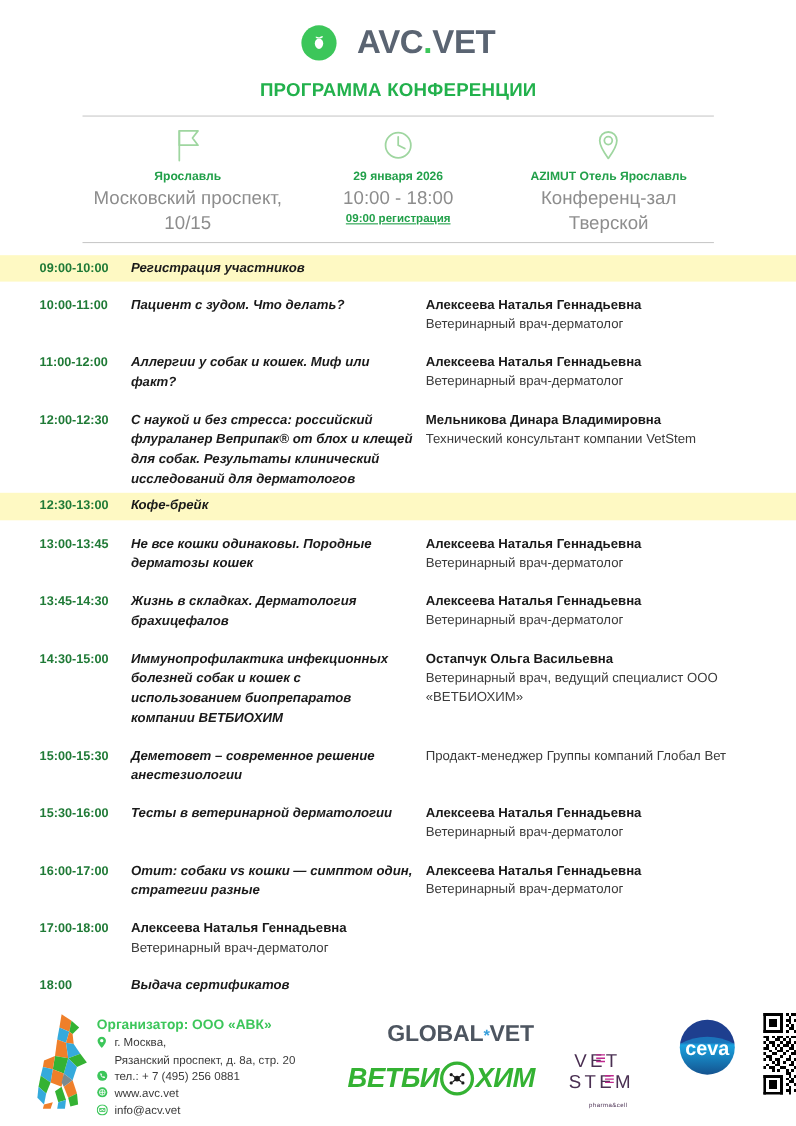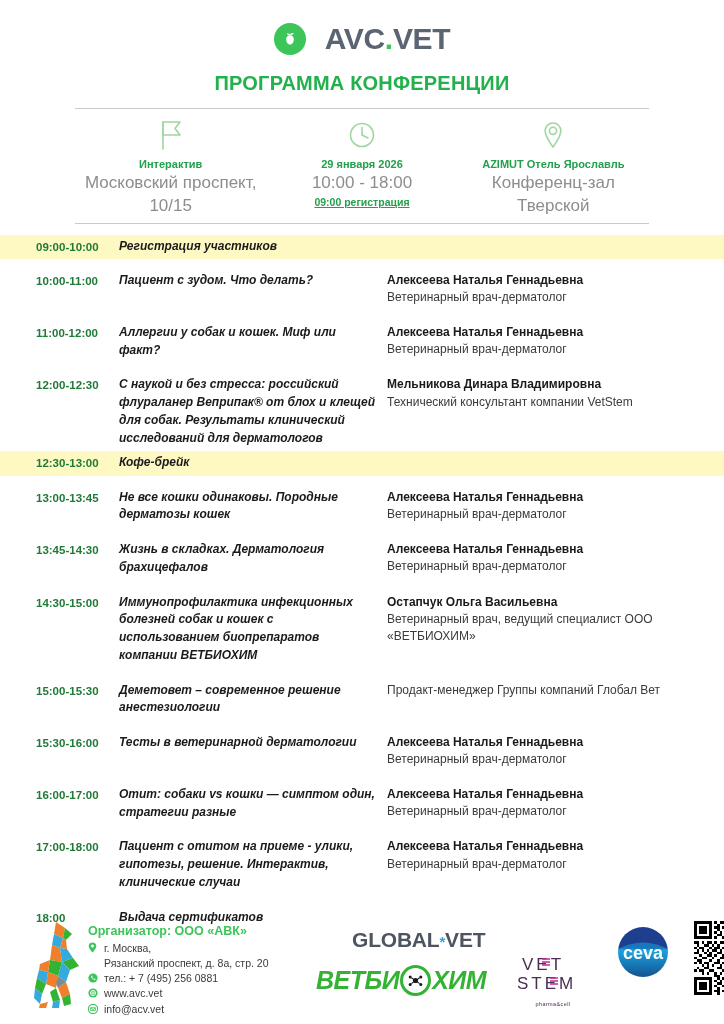--- a/index.html
+++ b/index.html
@@ -42,21 +42,21 @@
     font-weight: bold;
     letter-spacing: -0.3px;
     color: #5a6472;
     line-height: 1;
   }
   .logo-text .dot { color: #3cc65a; }
 
   .program-title {
     text-align: center;
     color: #22b14c;
-    font-size: 20px;
+    font-size: 17px;
     font-weight: bold;
     letter-spacing: 0.2px;
     margin-top: 12px;
   }
 
   
   .info-strip {
     margin: 13px 75px 0 75px;
     border-top: 1px solid #c9c9c9;
     border-bottom: 1px solid #c9c9c9;
@@ -271,21 +271,21 @@
 
   <div class="info-strip">
 
     <div class="info-cell">
       <div class="info-icon">
         <svg width="30" height="32" viewBox="0 0 30 32">
           <path d="M7 3 L7 30" stroke="#9fd6a0" stroke-width="1.6" fill="none" stroke-linecap="round"></path>
           <path d="M7 3 L24 3 L19 9.5 L24 16 L7 16 Z" stroke="#9fd6a0" stroke-width="1.6" fill="none" stroke-linejoin="round"></path>
         </svg>
       </div>
-      <div class="info-main">Интерактив</div>
+      <div class="info-main">Ярославль</div>
       <div class="info-sub">Московский проспект, 10/15</div>
     </div>
 
     <div class="info-cell">
       <div class="info-icon">
         <svg width="30" height="32" viewBox="0 0 30 32">
           <circle cx="15" cy="16" r="11.5" stroke="#9fd6a0" stroke-width="1.6" fill="none"></circle>
           <path d="M15 8.5 L15 16 L21 19" stroke="#9fd6a0" stroke-width="1.6" fill="none" stroke-linecap="round"></path>
         </svg>
       </div>
@@ -391,21 +391,20 @@
     <div class="row gap">
       <div class="col-time">16:00-17:00</div>
       <div class="col-topic">Отит: собаки vs кошки — симптом один, стратегии разные</div>
       <div class="col-speaker">
         <div class="sp-name">Алексеева Наталья Геннадьевна</div>
         <div class="sp-role">Ветеринарный врач-дерматолог</div>
       </div>
     </div>
     <div class="row gap">
       <div class="col-time">17:00-18:00</div>
-      <div class="col-topic">Пациент с отитом на приеме - улики, гипотезы, решение. Интерактив, клинические случаи</div>
       <div class="col-speaker">
         <div class="sp-name">Алексеева Наталья Геннадьевна</div>
         <div class="sp-role">Ветеринарный врач-дерматолог</div>
       </div>
     </div>
     <div class="row gap">
       <div class="col-time">18:00</div>
       <div class="col-topic">Выдача сертификатов</div>
       <div class="col-speaker">
         <div class="sp-name"></div>

